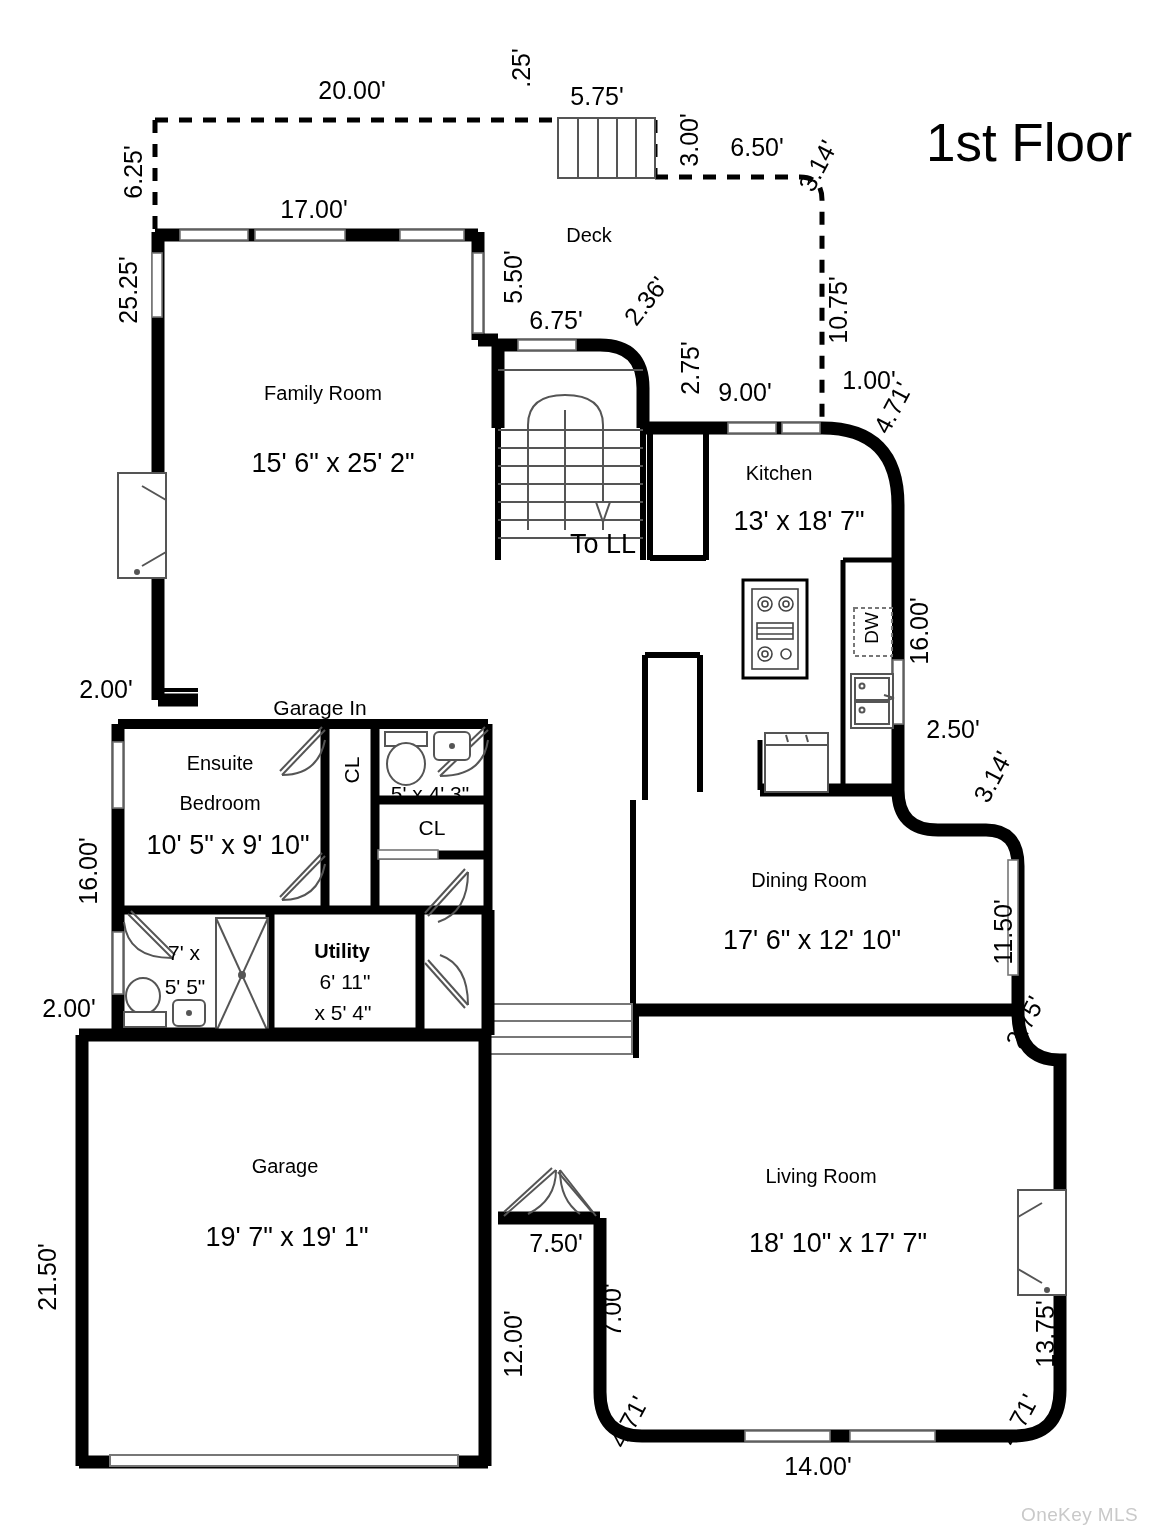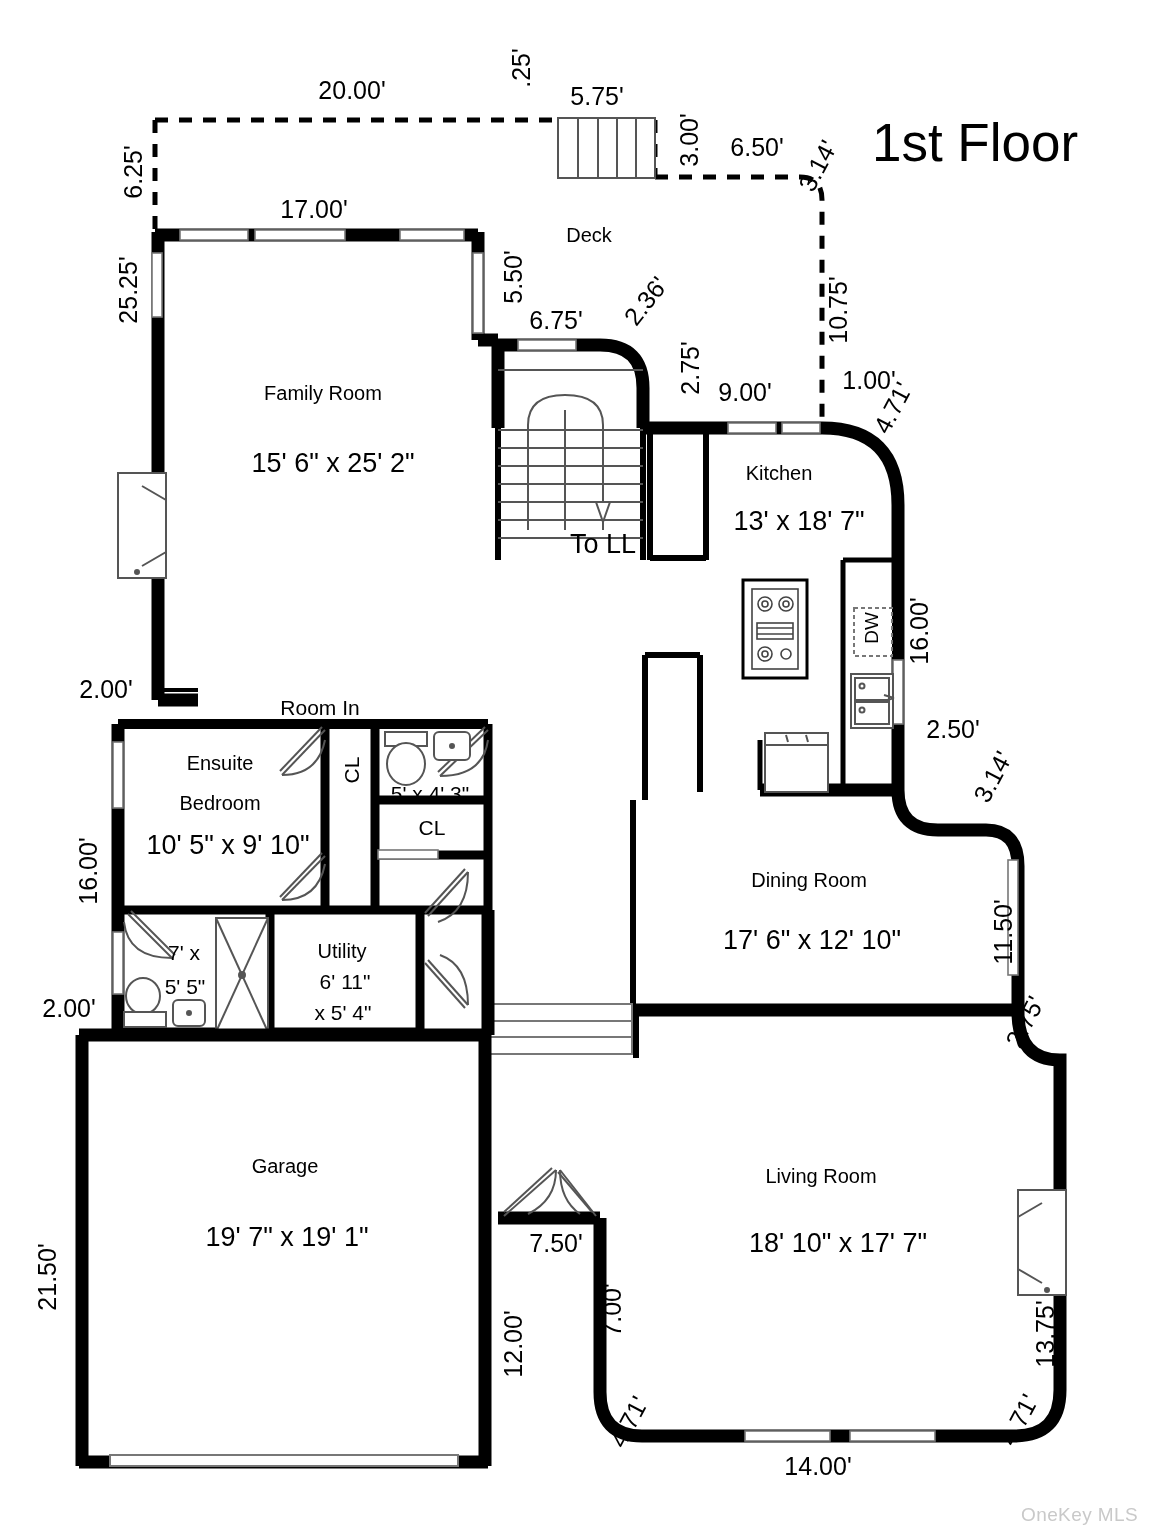--- a/index.html
+++ b/index.html
@@ -282,21 +282,21 @@
     <rect x="110" y="1455" width="348" height="11"></rect>
   </g>
 
   <g stroke="#000" stroke-width="4" fill="none">
     <path d="M158,690 L198,690"></path>
   </g>
 </svg>
 
 <div id="labels">
 
-  <div class="lbl title ctr" style="left:975px;top:142px;text-align:center;">1st Floor</div>
+  <div class="lbl title ctr" style="left:1029px;top:142px;text-align:center;">1st Floor</div>
 
   <div class="lbl room-name ctr" style="left:589px;top:235px;">Deck</div>
 
   <div class="lbl room-name ctr" style="left:323px;top:393px;">Family Room</div>
   <div class="lbl room-dim ctr" style="left:333px;top:463px;">15' 6" x 25' 2"</div>
 
   <div class="lbl room-name ctr" style="left:779px;top:473px;">Kitchen</div>
   <div class="lbl room-dim ctr" style="left:799px;top:521px;">13' x 18' 7"</div>
   <div class="lbl tiny rot90" style="left:871px;top:628px;">DW</div>
 
@@ -305,30 +305,30 @@
   <div class="lbl room-name ctr" style="left:809px;top:880px;">Dining Room</div>
   <div class="lbl room-dim ctr" style="left:812px;top:940px;">17' 6" x 12' 10"</div>
 
   <div class="lbl room-name ctr" style="left:821px;top:1176px;">Living Room</div>
   <div class="lbl room-dim ctr" style="left:838px;top:1243px;">18' 10" x 17' 7"</div>
 
   <div class="lbl room-name ctr" style="left:220px;top:763px;text-align:center;">Ensuite</div>
   <div class="lbl room-name ctr" style="left:220px;top:803px;">Bedroom</div>
   <div class="lbl room-dim ctr" style="left:228px;top:845px;">10' 5" x 9' 10"</div>
 
-  <div class="lbl small ctr" style="left:320px;top:707px;">Room In</div>
+  <div class="lbl small ctr" style="left:320px;top:707px;">Garage In</div>
 
   <div class="lbl small rot90" style="left:351px;top:770px;">CL</div>
   <div class="lbl small ctr" style="left:432px;top:827px;">CL</div>
 
   <div class="lbl small ctr" style="left:430px;top:793px;">5' x 4' 3"</div>
   <div class="lbl small ctr" style="left:184px;top:952px;">7' x</div>
   <div class="lbl small ctr" style="left:185px;top:986px;">5' 5"</div>
 
-  <div class="lbl room-name ctr" style="left:342px;top:951px;">Utility</div>
+  <div class="lbl room-name ctr" style="left:342px;top:951px;font-weight:bold;">Utility</div>
   <div class="lbl small ctr" style="left:345px;top:981px;">6' 11"</div>
   <div class="lbl small ctr" style="left:343px;top:1012px;">x 5' 4"</div>
 
   <div class="lbl room-name ctr" style="left:285px;top:1166px;">Garage</div>
   <div class="lbl room-dim ctr" style="left:287px;top:1237px;">19' 7" x 19' 1"</div>
 
   <div class="lbl dim ctr" style="left:352px;top:90px;">20.00'</div>
   <div class="lbl dim rot90" style="left:521px;top:68px;">.25'</div>
   <div class="lbl dim ctr" style="left:597px;top:96px;">5.75'</div>
   <div class="lbl dim rot90" style="left:689px;top:140px;">3.00'</div>

